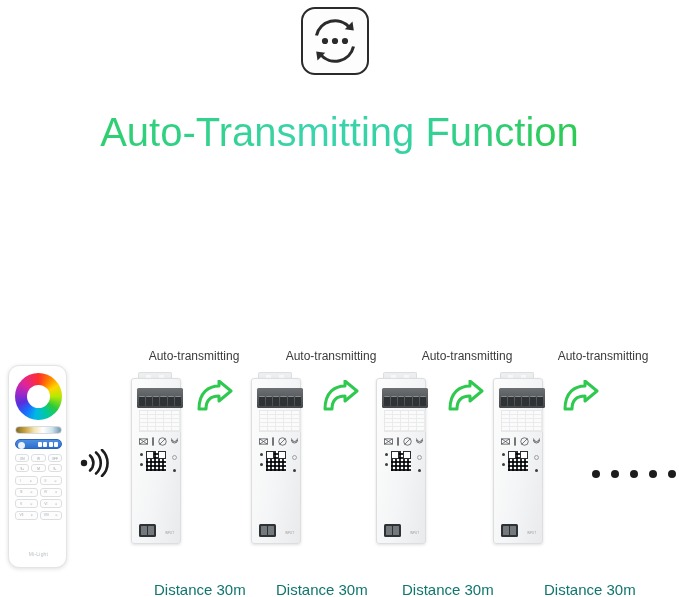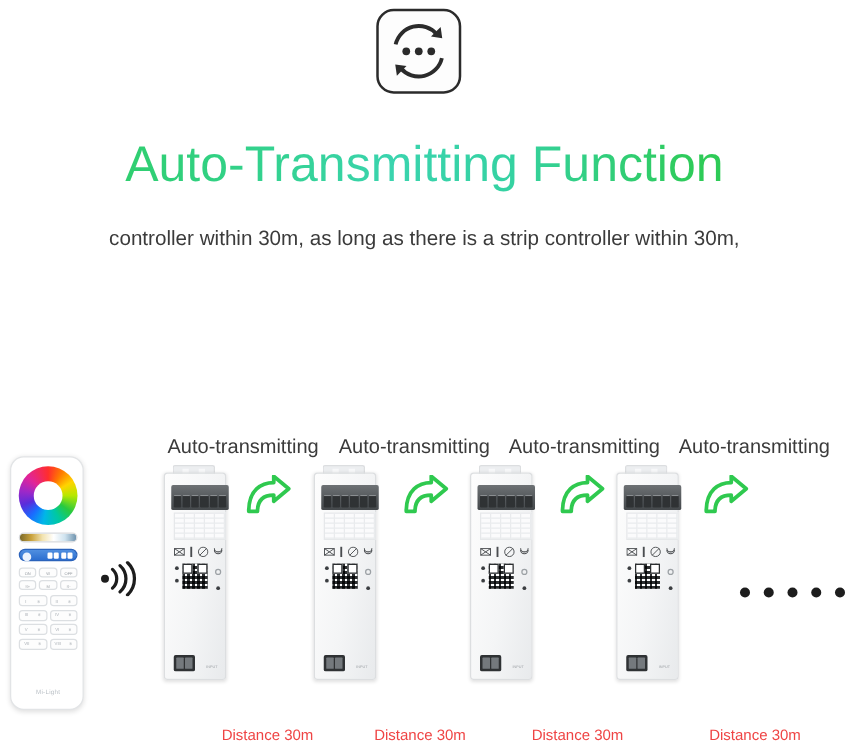--- a/index.html
+++ b/index.html
@@ -72,32 +72,32 @@
   .diagram {
     position: absolute;
     left: 0;
     top: 336px;
     width: 679px;
     height: 261px;
   }
 
   .label-auto {
     position: absolute;
-    font-size: 16px;
+    font-size: 12px;
     color: #3b3b3b;
     white-space: nowrap;
     text-align: center;
     top: 13px;
   }
   .label-dist {
     position: absolute;
-    font-size: 12px;
-    color: #ef4444;
+    font-size: 15px;
+    color: #0f766e;
     white-space: nowrap;
-    text-align: center;
+    text-align: left;
     top: 245px;
   }
 
   
   .remote {
     position: absolute;
     left: 8px;
     top: 29px;
     width: 59px;
     height: 203px;
@@ -348,21 +348,20 @@
     <path d="M14.5 51.5 L13.2 42.5 L22.2 43.8 Z" fill="#2b2b2b"></path>
     <circle cx="22" cy="32" r="3.1" fill="#2b2b2b"></circle>
     <circle cx="32" cy="32" r="3.1" fill="#2b2b2b"></circle>
     <circle cx="42" cy="32" r="3.1" fill="#2b2b2b"></circle>
   </svg>
 </div>
 
 <div class="title">Auto-Transmitting Function</div>
 
 <div class="desc">
-  <span class="line">controller within 30m, as long as there is a strip controller within 30m,</span>
 </div>
 
 <div class="diagram">
 
   <div class="label-auto" style="left:134px;width:120px;">Auto-transmitting</div>
   <div class="label-auto" style="left:271px;width:120px;">Auto-transmitting</div>
   <div class="label-auto" style="left:407px;width:120px;">Auto-transmitting</div>
   <div class="label-auto" style="left:543px;width:120px;">Auto-transmitting</div>
 
   <div class="label-dist" style="left:154px;width:120px;">Distance 30m</div>

